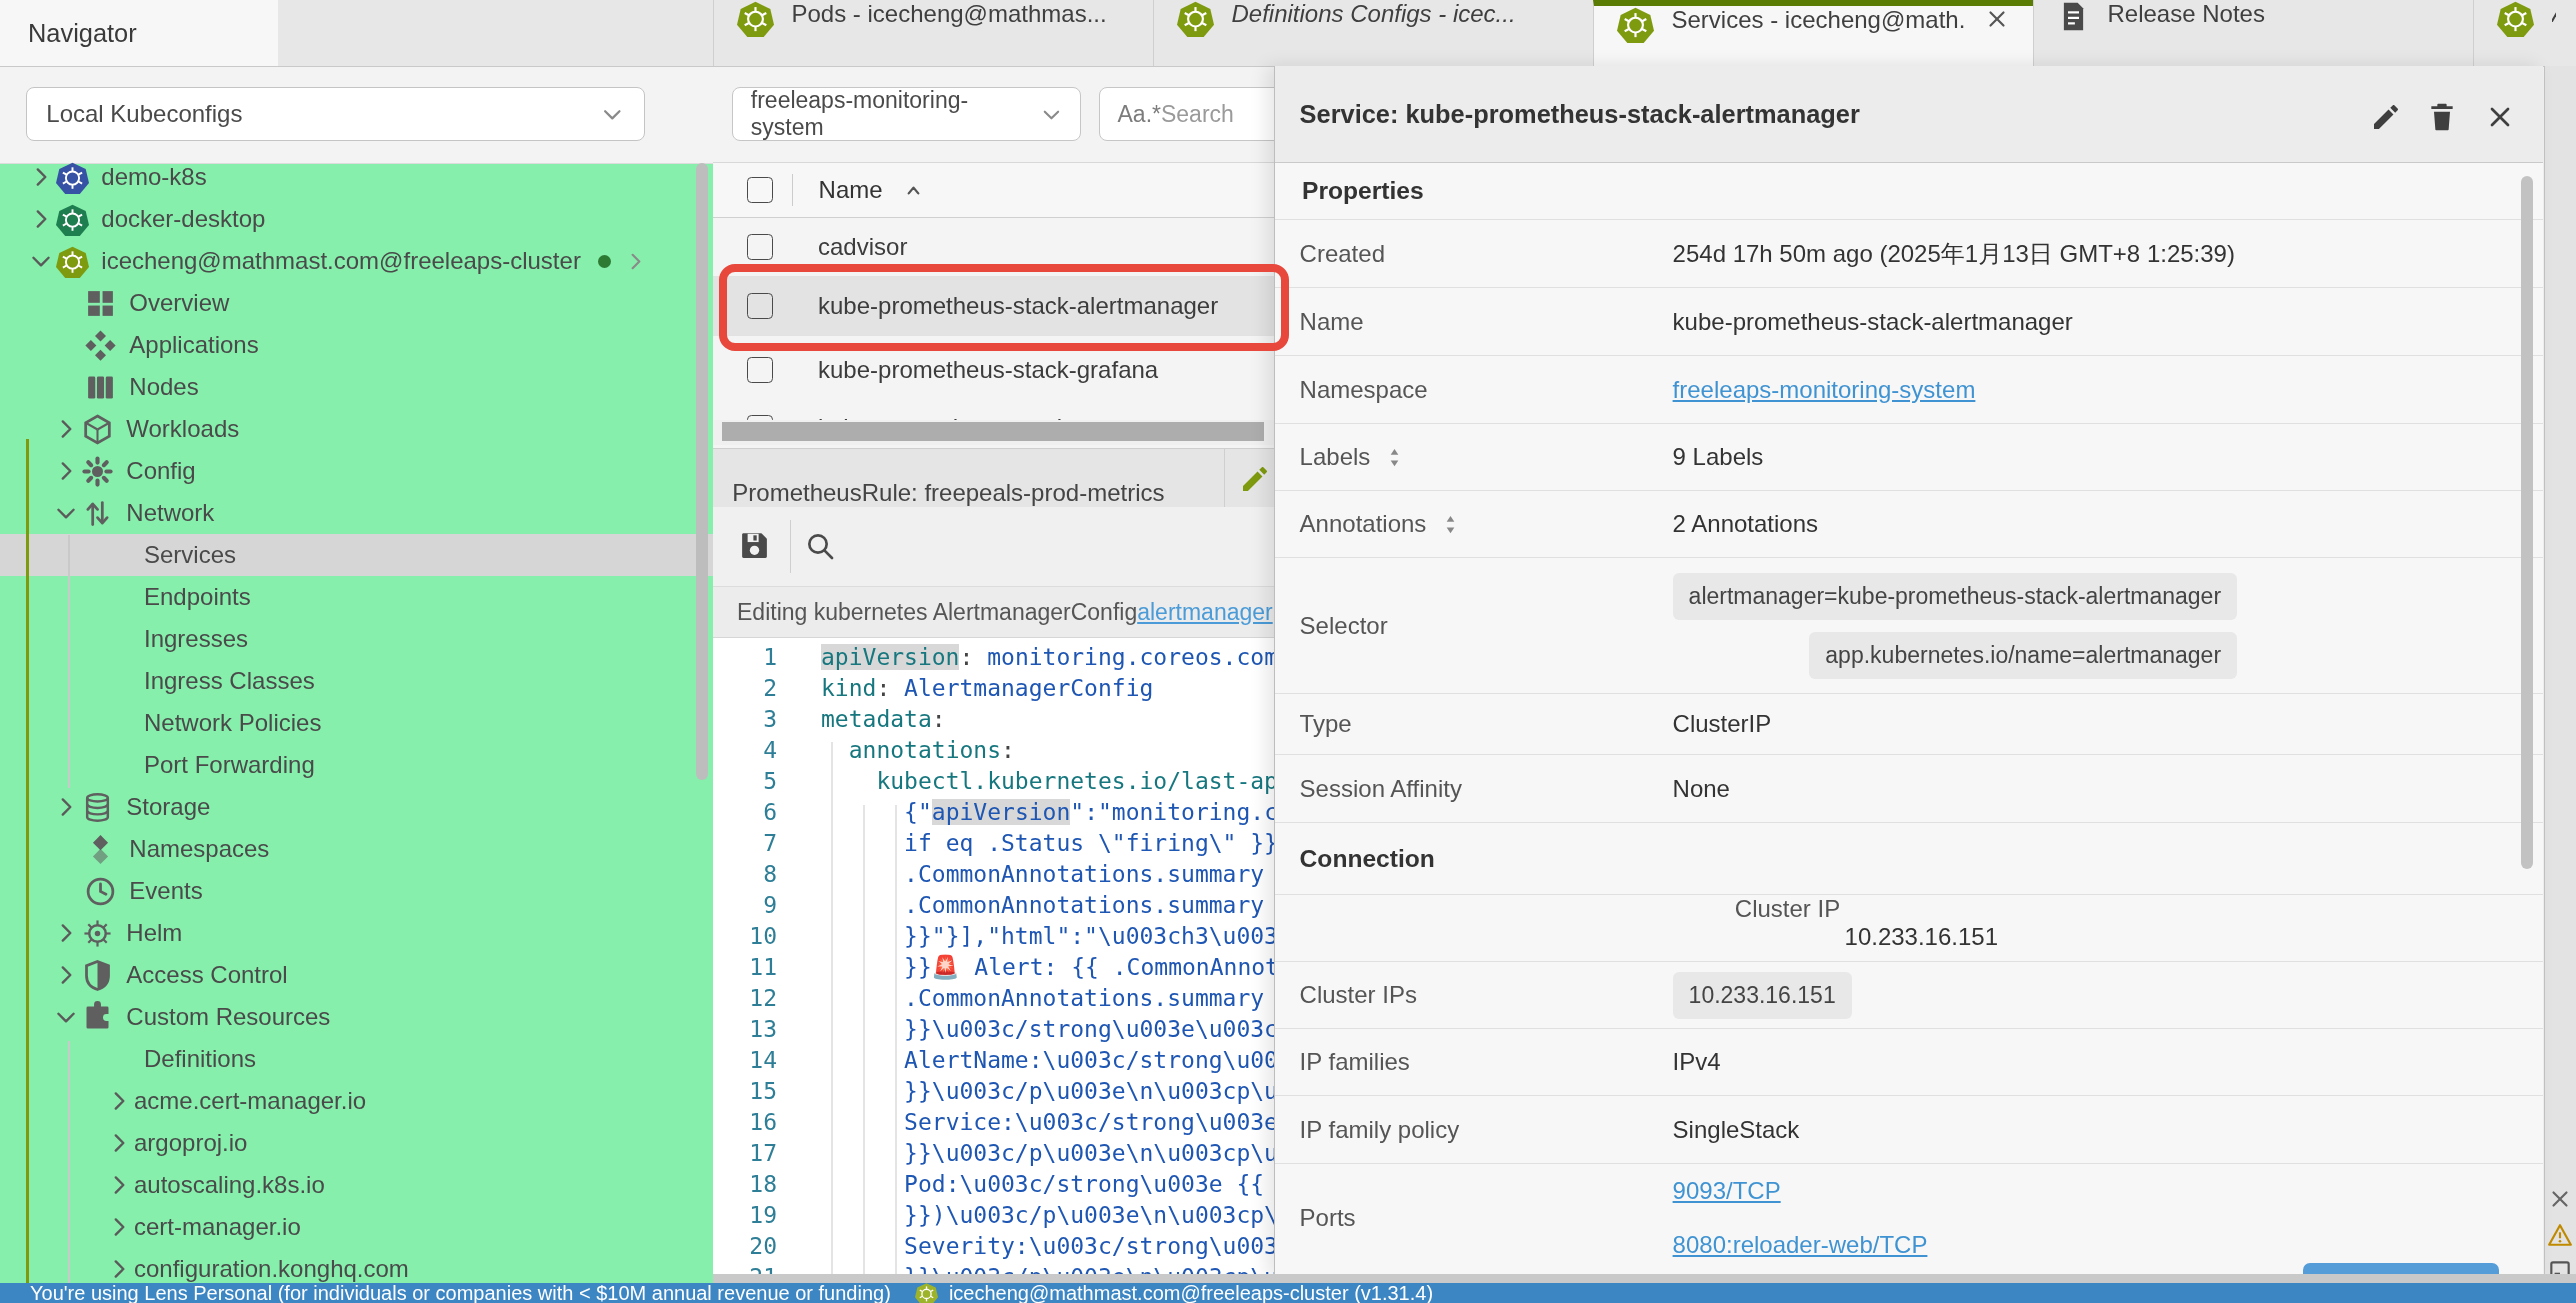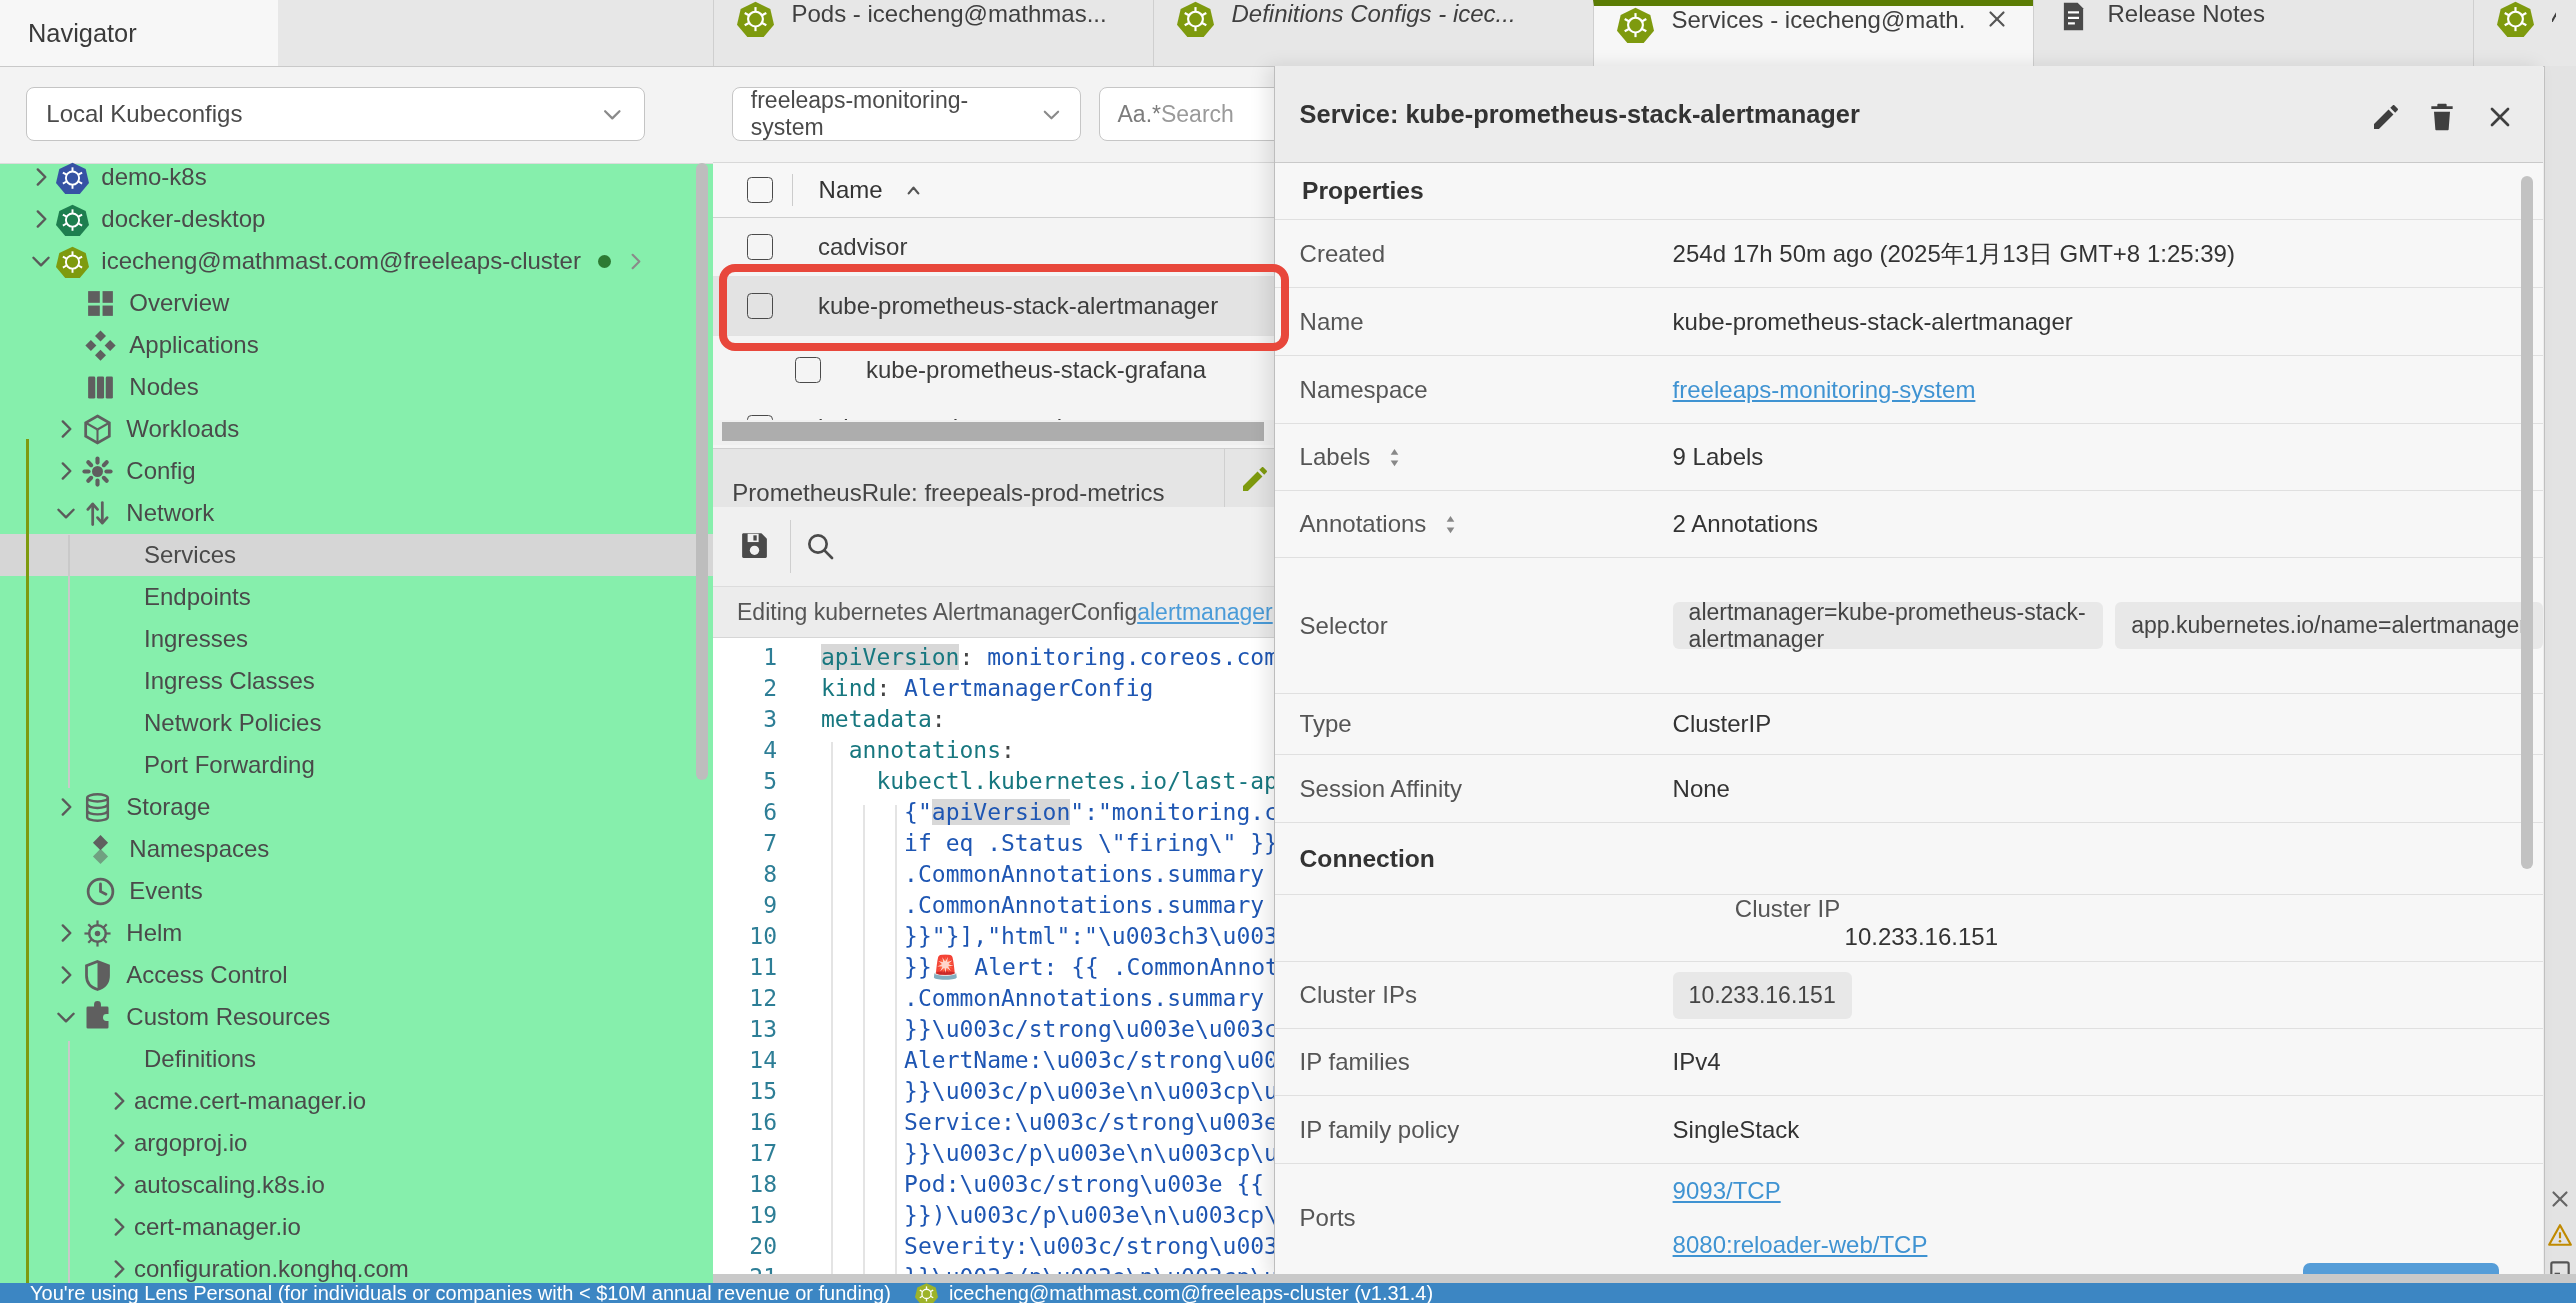--- a/index.html
+++ b/index.html
@@ -118,21 +118,21 @@
   .dsec-title{font-size:24.6px;font-weight:bold;color:#333;display:flex;align-items:center;
       padding-left:24.6px;box-sizing:border-box}
   .drow{display:flex;align-items:center;padding-left:24.6px;box-sizing:border-box;
         border-top:0.9px solid #e0e0e0;font-size:24px;position:relative}
   .drow .dlabel{width:373px;flex:none;color:#555;display:flex;align-items:center;gap:12.3px}
   .drow .dlabel .updn{width:23px;height:23px;color:#888}
   .drow .dvalue{color:#333}
   .drow a.dvalue{color:#3f93d2;text-decoration:underline}
   .badge{display:inline-flex;align-items:center;height:47px;padding:0 16px;background:#e8e8e8;
          border-radius:6.1px;color:#444;font-size:23px}
-  .badge-col{display:flex;flex-direction:row;align-items:center;gap:12px}
+  .badge-col{display:flex;flex-direction:column;align-items:flex-end;gap:12px}
   .ports-col{display:flex;flex-direction:column;align-items:flex-start;gap:26px}
   .ports-col a{color:#3f93d2;text-decoration:underline;font-size:24px}
   .dbtn{position:absolute;background:#559dd8;color:#fff;font-size:23px;border:none;border-radius:7px;
         display:flex;align-items:center;justify-content:center}
   .dbtn.b0{right:44px;top:1100px;width:196px;height:49px}
   .drawer-scroll{position:absolute;left:1246px;top:110px;width:12.3px;height:693px;background:#c2c2c2;border-radius:6.1px}
 
   
   .rstrip{position:absolute;left:2544px;top:66px;width:32px;height:1217px;background:#e3e3e3;
           border-left:0.9px solid #c4c4c4;box-sizing:border-box;z-index:30}
@@ -622,21 +622,21 @@
   </div>
   <div id="mrows">
       <div class="mrow" style="top: 152px;">
         <span class="cb"></span>
         <span class="rlabel">cadvisor</span>
       </div>
       <div class="mrow hl" style="top: 211px;">
         <span class="cb"></span>
         <span class="rlabel">kube-prometheus-stack-alertmanager</span>
       </div>
-      <div class="mrow" style="top: 275px; padding-left: 48px;">
+      <div class="mrow" style="top: 275px;">
         <span class="cb"></span>
         <span class="rlabel">kube-prometheus-stack-grafana</span>
       </div>
       <div class="mrow" style="top: 333px; height: 58px; z-index: 0;">
         <span class="cb"></span>
         <span class="rlabel">kube-prometheus-stack-</span>
       </div>
     </div>
   <div class="hscroll-track"></div>
   <div class="hscroll"></div>

